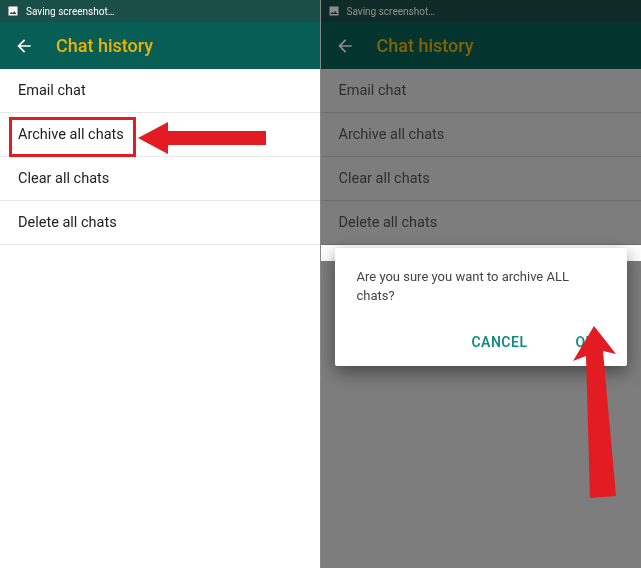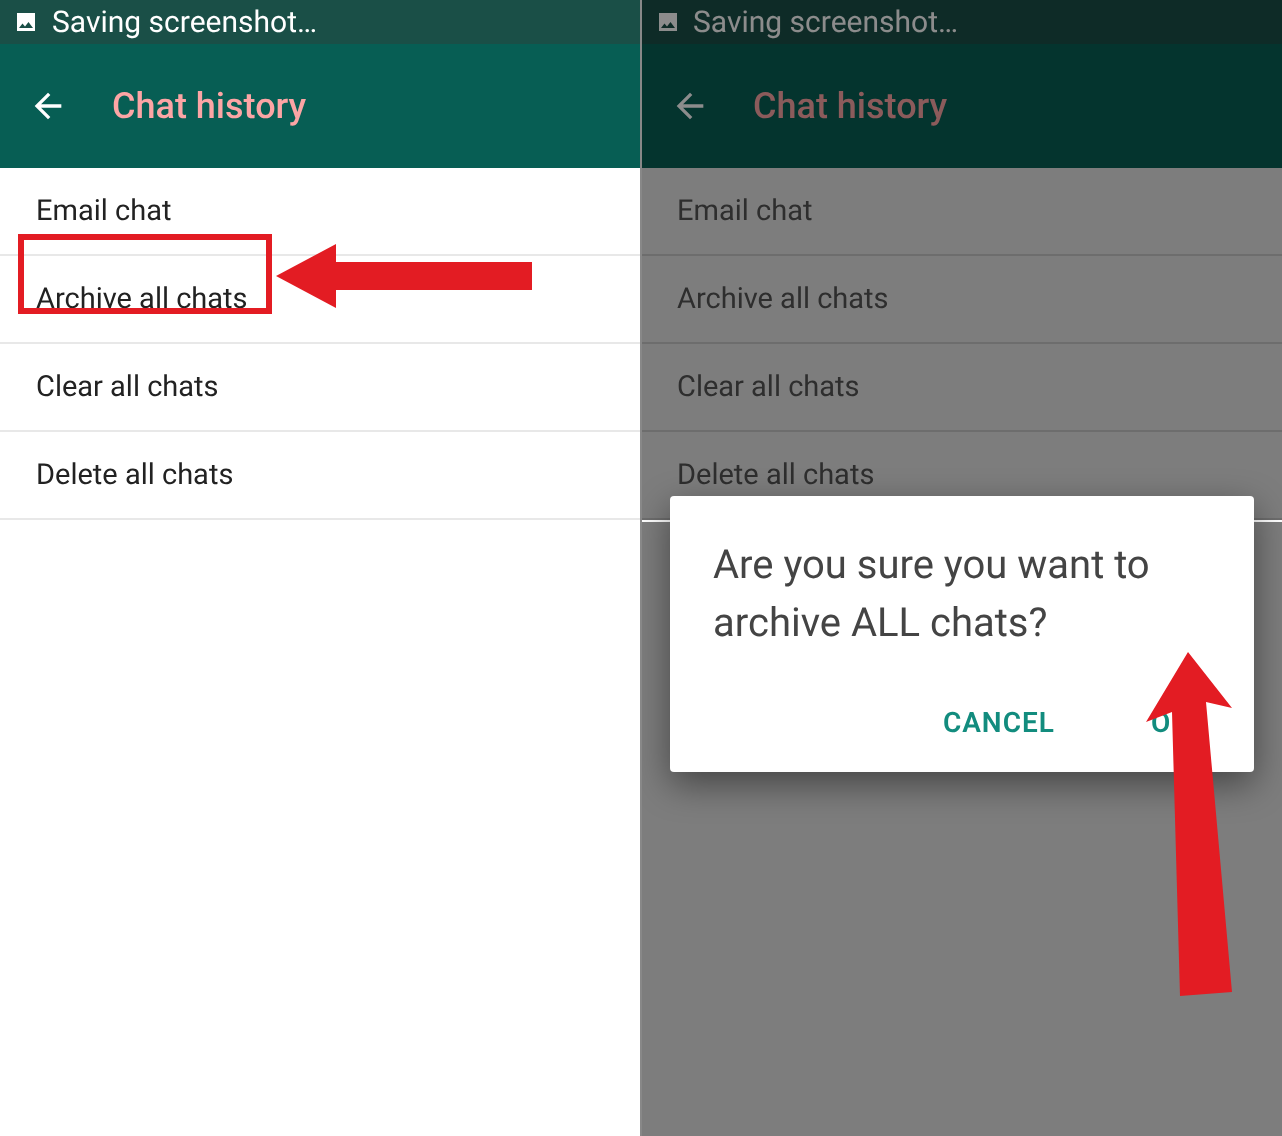--- a/index.html
+++ b/index.html
@@ -1,30 +1,30 @@
 <!DOCTYPE html>
 <html><head>
   <meta charset="utf-8">
   <style>
     * { margin: 0; padding: 0; box-sizing: border-box; font-family: Roboto, -apple-system, BlinkMacSystemFont, sans-serif; }
     body { width: 641px; height: 568px; background: #fff; display: flex; position: relative; }
     .screen { width: 320px; height: 568px; position: relative; background: #fff; overflow: hidden; }
     .screen-right { width: 321px; }
     .divider { width: 1px; height: 568px; background: #888; }
-    .status-bar { height: 22px; background: #1a4f47; color: #fff; display: flex; align-items: center; padding: 0 6px; font-size: 15px; }
+    .status-bar { height: 22px; background: #1a4f47; color: #fff; display: flex; align-items: center; padding: 0 6px; font-size: 10px; }
     .status-icon { width: 14px; height: 12px; margin-right: 6px; display: inline-flex; align-items: center; justify-content: center; }
-    .app-bar { height: 62px; background: #075e54; color: #fca5a5; display: flex; align-items: center; padding: 0 14px; }
+    .app-bar { height: 47px; background: #075e54; color: #eab308; display: flex; align-items: center; padding: 0 14px; }
     .back-arrow { width: 20px; height: 20px; margin-right: 22px; cursor: pointer; }
     .title { font-size: 18px; font-weight: 500; }
     .list { background: #fff; }
     .list-item { height: 44px; display: flex; align-items: center; padding: 0 18px; font-size: 14.5px; color: #222; border-bottom: 1px solid #e8e8e8; cursor: pointer; }
     .highlight-box { position: absolute; border: 3px solid #e31c23; pointer-events: none; }
     .arrow-svg { position: absolute; pointer-events: none; }
     .dialog { position: absolute; left: 14px; right: 14px; top: 248px; background: #fff; border-radius: 2px; padding: 20px 22px 8px 22px; box-shadow: 0 6px 18px rgba(0,0,0,0.45); }
-    .dialog-text { font-size: 20px; color: #444; line-height: 1.45; }
+    .dialog-text { font-size: 13px; color: #444; line-height: 1.45; }
     .dialog-actions { display: flex; justify-content: flex-end; margin-top: 20px; gap: 36px; padding-right: 4px; }
     .dialog-btn { background: none; border: none; color: #128c7e; font-size: 14px; font-weight: 600; letter-spacing: 0.5px; padding: 8px 6px; cursor: pointer; }
     .dimmed .status-bar { filter: brightness(0.55); }
     .dimmed .app-bar { filter: brightness(0.55); }
     .dimmed .list-item { background: #7d7d7d; color: #2e2e2e; border-bottom: 1px solid #6d6d6d; }
     .dimmed .list { background: #7d7d7d; }
     .dimmed-bg { position: absolute; left: 0; right: 0; top: 261px; bottom: 0; background: #7d7d7d; }
   </style>
 </head>
 <body>

